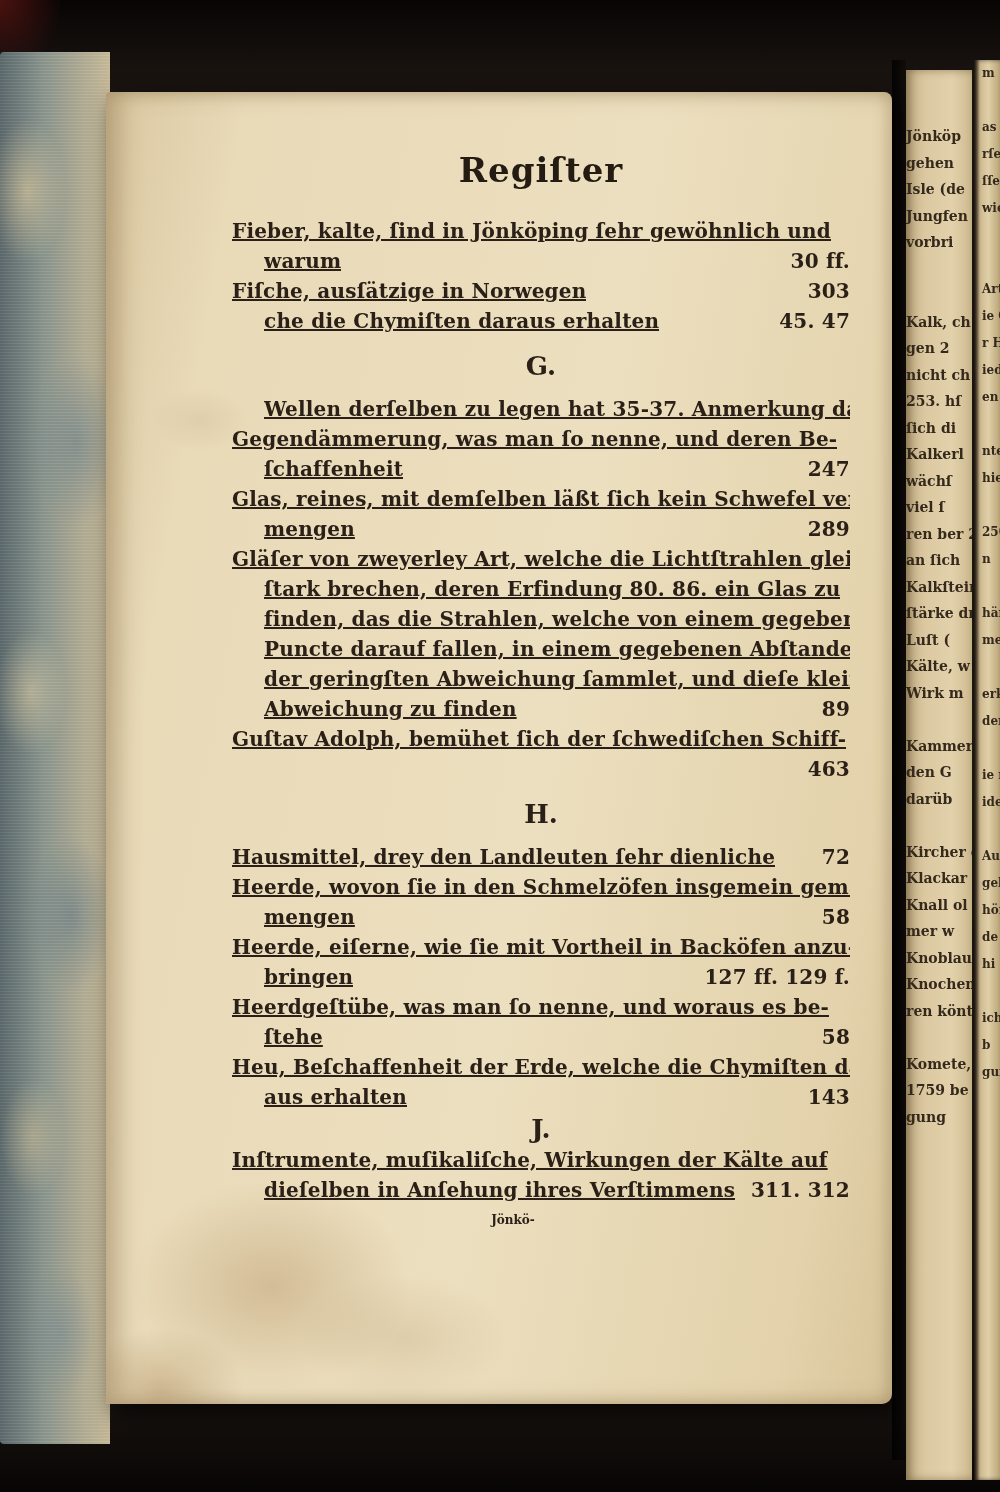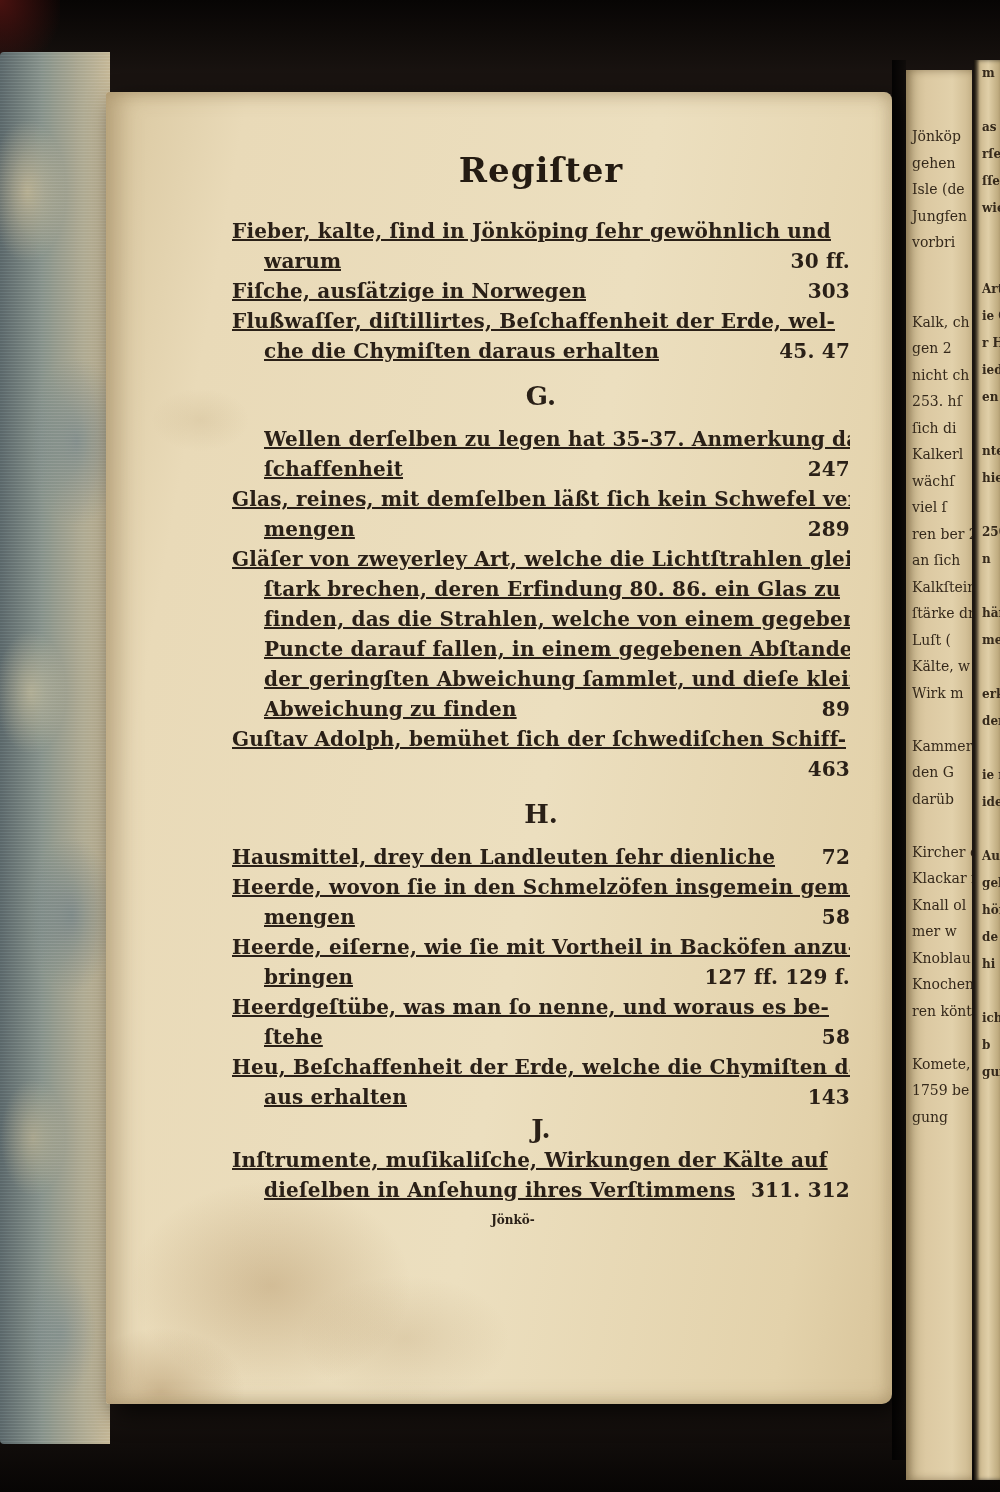--- a/index.html
+++ b/index.html
@@ -53,21 +53,21 @@
   .section-letter.tight{margin:2px 0 1px 0;}
   .catchword{text-align:center;padding-right:56px;font-size:12px;line-height:30px;font-weight:700;}
   
   .gap-shadow{position:absolute;left:892px;top:60px;width:14px;height:1400px;
     background:linear-gradient(90deg,rgba(0,0,0,.85),rgba(0,0,0,.3));}
   
   .next-page{position:absolute;left:906px;top:70px;width:66px;height:1410px;
     background:linear-gradient(90deg,#c4b188 0%,#dcc9a2 30%,#e2d1ab 70%,#cdb98f 100%);
     box-shadow:inset 4px 0 8px rgba(80,60,30,.5);
     overflow:hidden;color:#35291b;}
-  .next-page .frag{font-size:14px;line-height:26.5px;font-weight:400;white-space:nowrap;padding-left:6px;}
+  .next-page .frag{font-size:14px;line-height:26.5px;font-weight:700;white-space:nowrap;}
   
   .far-edge{position:absolute;left:974px;top:60px;width:26px;height:1420px;
     background:linear-gradient(90deg,#3a2d1c 0%,#cdb98f 22%,#e0cfa8 55%,#b9a578 100%);
     overflow:hidden;color:#35291b;box-shadow:inset 3px 0 4px rgba(0,0,0,.6);}
   .far-edge .frag{font-size:12px;line-height:27px;font-weight:700;white-space:nowrap;padding-left:8px;}
   .sig-mark{position:absolute;left:930px;top:156px;font-size:20px;font-weight:700;color:#3a2c18;}
 </style>
 </head>
 <body>
 
@@ -83,30 +83,30 @@
             <span class="line-text">Fieber, kalte, ſind in Jönköping ſehr gewöhnlich und</span>
           </div>
           <div class="line indent">
             <span class="line-text">warum</span>
             <span class="line-ref">30 ff.</span>
           </div>
           <div class="line">
             <span class="line-text">Fiſche, ausſätzige in Norwegen</span>
             <span class="line-ref">303</span>
           </div>
-          <div class="line">
-            <span class="line-text">Flußwaſſer, diſtillirtes, Beſchaffenheit der Erde, wel-</span>
-          </div>
           <div class="line indent">
             <span class="line-text">che die Chymiſten daraus erhalten</span>
             <span class="line-ref">45. 47</span>
           </div>
           <div class="section-letter">G.</div>
           <div class="line indent">
             <span class="line-text">Wellen derſelben zu legen hat 35-37.  Anmerkung dar-</span>
+          </div>
+          <div class="line">
+            <span class="line-text">Gegendämmerung, was man ſo nenne, und deren Be-</span>
           </div>
           <div class="line indent">
             <span class="line-text">ſchaffenheit</span>
             <span class="line-ref">247</span>
           </div>
           <div class="line">
             <span class="line-text">Glas, reines, mit demſelben läßt ſich kein Schwefel ver-</span>
           </div>
           <div class="line indent">
             <span class="line-text">mengen</span>

